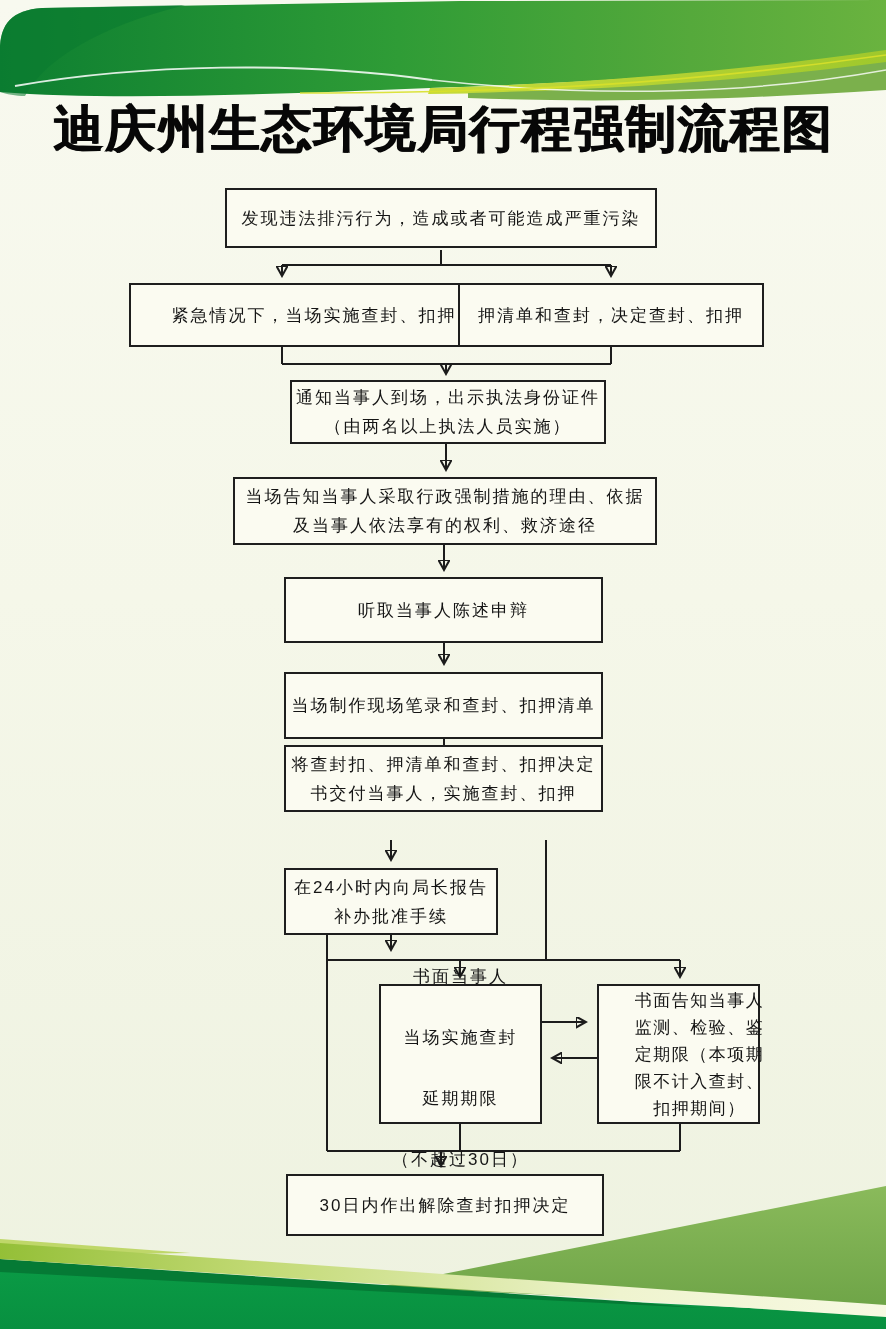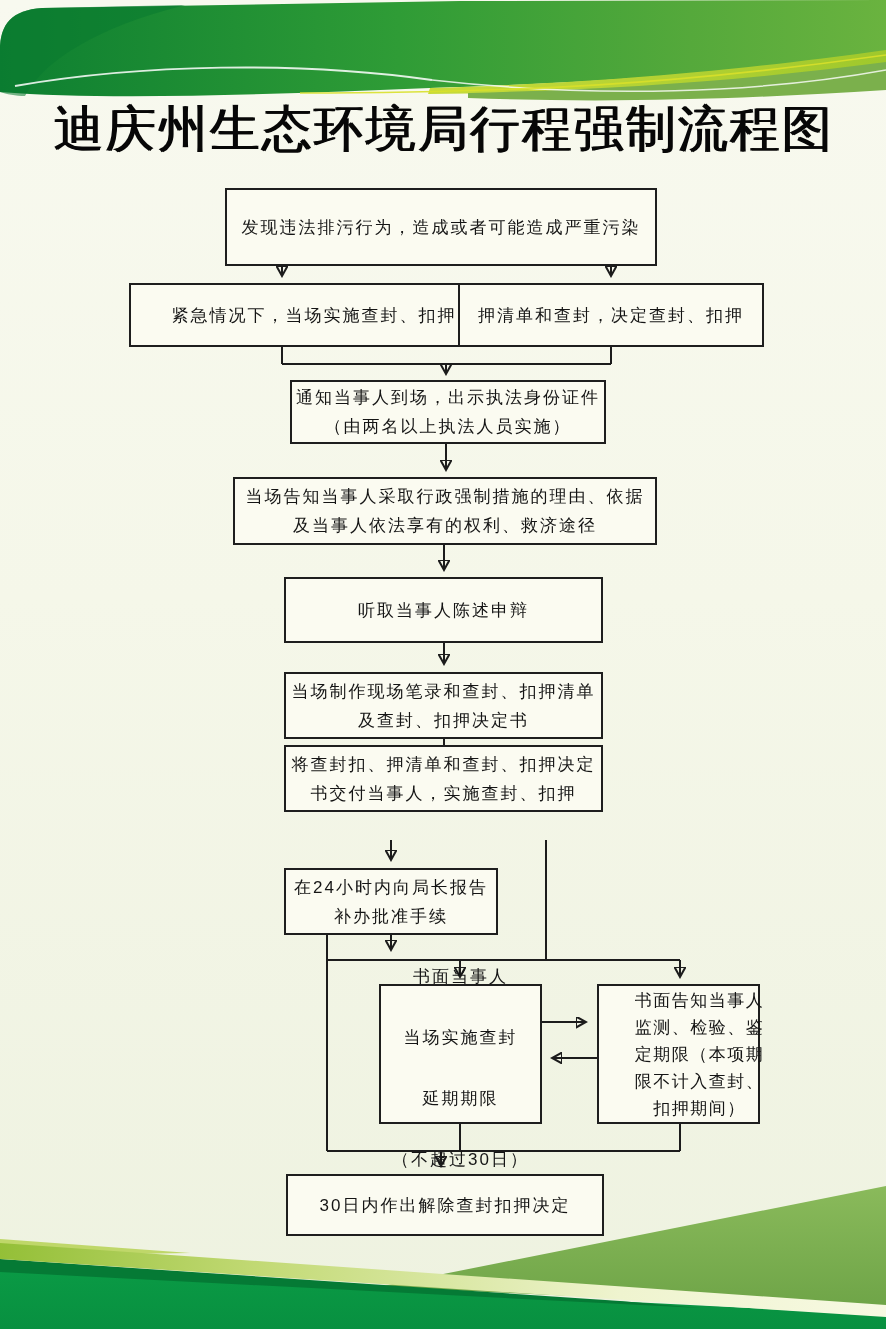--- a/index.html
+++ b/index.html
@@ -3,21 +3,21 @@
 <meta charset="utf-8">
 <style>
   html,body{margin:0;padding:0;}
   body{font-family:"Liberation Sans","DejaVu Sans",sans-serif;}
   .poster{position:relative;width:886px;height:1329px;overflow:hidden;
     background:linear-gradient(180deg,#f8f9ef 0%,#f5f7e9 45%,#eef2e0 100%);}
   .banner{position:absolute;left:0;width:886px;display:block;}
   #topBanner{top:0;height:170px;}
   #bottomBanner{top:1184px;height:145px;}
   .title{position:absolute;left:0;top:96px;width:886px;text-align:center;
-    font-size:50px;font-weight:400;letter-spacing:2px;color:#070707;
+    font-size:50px;font-weight:700;letter-spacing:2px;color:#070707;
     text-shadow:1.4px 0 0 currentColor;white-space:nowrap;}
   .node{position:absolute;box-sizing:border-box;border:2px solid #1e1e1e;
     background:#fbfbf1;display:flex;flex-direction:column;justify-content:center;
     align-items:center;text-align:center;color:#151515;}
   .nline{font-size:17px;letter-spacing:2px;line-height:29px;white-space:nowrap;}
   .node.tall4 .nline{line-height:33px;margin-top:28px;}
   .node.tall5 .nline{line-height:27px;letter-spacing:1.5px;margin-left:42px;}
   #connectors{position:absolute;left:0;top:0;pointer-events:none;}
   #connectors path{stroke:#1c1c1c;stroke-width:2;fill:none;}
 </style>
@@ -90,21 +90,21 @@
     <path d="M444,739 V764" marker-end="url(#ah)"></path>
     <path d="M391,840 V858" marker-end="url(#ah)"></path>
     <path d="M391,935 V948" marker-end="url(#ah)"></path>
     <path d="M460,960 V975" marker-end="url(#ah)"></path>
     <path d="M680,960 V975" marker-end="url(#ah)"></path>
     <path d="M441,1151 V1164" marker-end="url(#ah)"></path>
     <path d="M542,1022 H584" marker-end="url(#ah)"></path>
     <path d="M597,1058 H554" marker-end="url(#ah)"></path>
   </svg>
 
-  <div class="node" style="left:225px;top:188px;width:432px;height:78px">
+  <div class="node" style="left:225px;top:188px;width:432px;height:60px">
     <div class="nline">发现违法排污行为，造成或者可能造成严重污染</div>
   </div>
 
   <div class="node" style="left:129px;top:283px;width:370px;height:64px">
     <div class="nline">紧急情况下，当场实施查封、扣押</div>
   </div>
 
   <div class="node" style="left:458px;top:283px;width:306px;height:64px">
     <div class="nline">押清单和查封，决定查封、扣押</div>
   </div>
@@ -118,21 +118,20 @@
     <div class="nline">听取当事人陈述申辩</div>
   </div>
 
   <div class="node" style="left:233px;top:477px;width:424px;height:68px">
     <div class="nline">当场告知当事人采取行政强制措施的理由、依据</div>
     <div class="nline">及当事人依法享有的权利、救济途径</div>
   </div>
 
   <div class="node" style="left:284px;top:672px;width:319px;height:67px">
     <div class="nline">当场制作现场笔录和查封、扣押清单</div>
-    <div class="nline">及查封、扣押决定书</div>
   </div>
 
   <div class="node" style="left:284px;top:745px;width:319px;height:67px">
     <div class="nline">将查封扣、押清单和查封、扣押决定</div>
     <div class="nline">书交付当事人，实施查封、扣押</div>
   </div>
 
   <div class="node" style="left:284px;top:868px;width:214px;height:67px">
     <div class="nline">在24小时内向局长报告</div>
     <div class="nline">补办批准手续</div>

